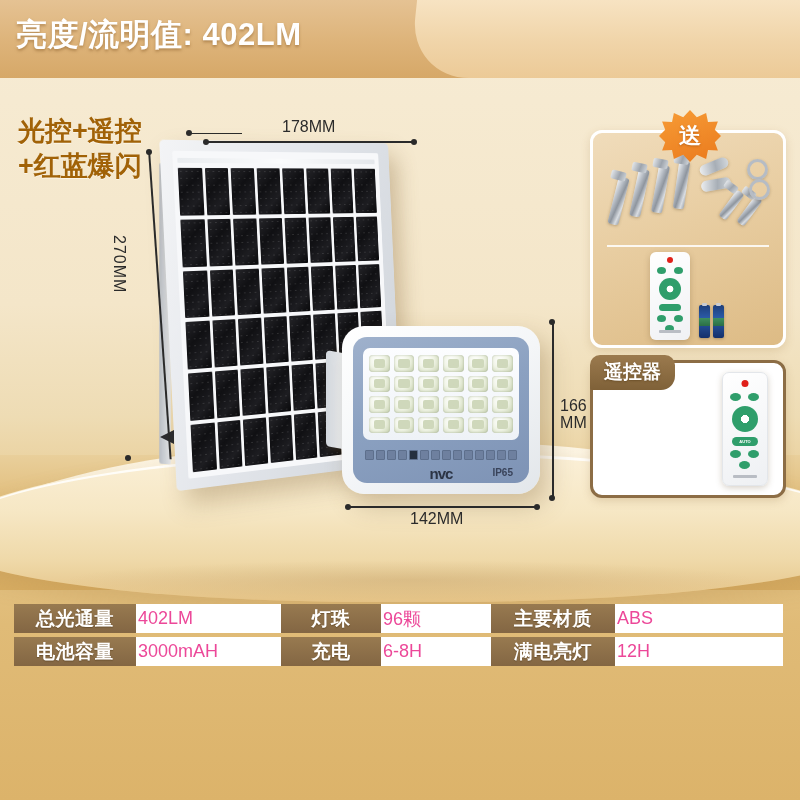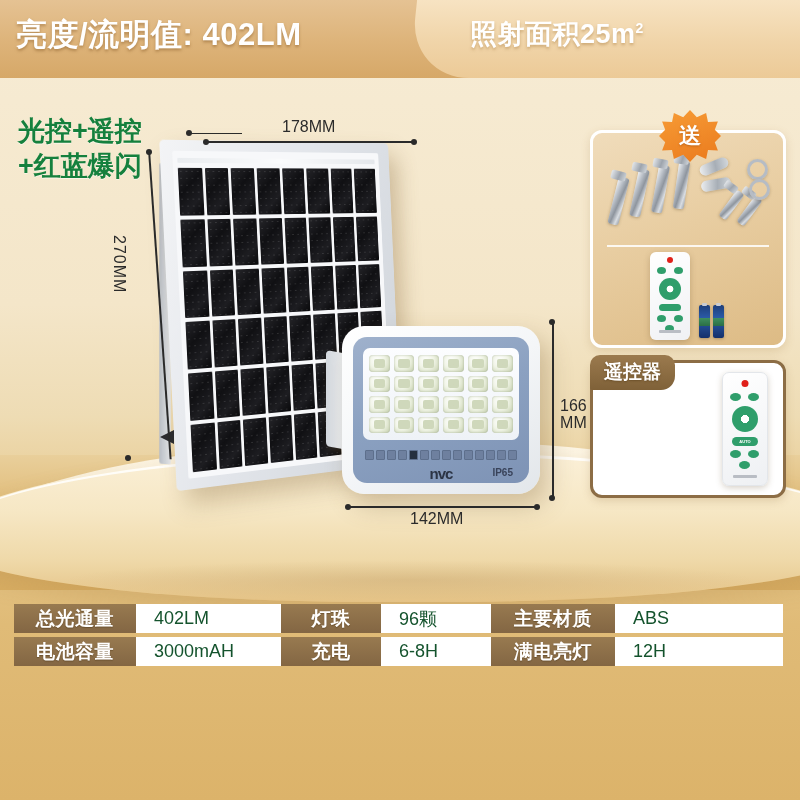--- a/index.html
+++ b/index.html
@@ -40,21 +40,21 @@
   .banner-title{position:absolute;left:16px;top:14px;
     font-size:31px;font-weight:bold;color:#ffffff;letter-spacing:.5px;
     text-shadow:0 2px 3px rgba(140,96,45,.55);white-space:nowrap;}
   .banner-sub{position:absolute;left:470px;top:16px;
     font-size:27px;font-weight:bold;color:#ffffff;letter-spacing:.5px;
     text-shadow:0 2px 3px rgba(170,125,65,.5);white-space:nowrap;}
   .banner-sup{font-size:14px;vertical-align:super;}
 
   
   .redtext{position:absolute;left:18px;top:114px;width:200px;
-    font-size:27px;font-weight:bold;color:#15803d;line-height:1.28;
+    font-size:27px;font-weight:bold;color:#a16207;line-height:1.28;
     text-shadow:0 1px 0 rgba(255,255,255,.5);}
 
   
   .panel-wrap{position:absolute;left:168px;top:140px;width:262px;height:352px;}
   .panel-frame{position:absolute;inset:0;
     background:linear-gradient(110deg,#f3f4f6 0%,#e2e5ea 45%,#cfd4da 100%);
     border-radius:5px;
     transform:perspective(760px) rotateY(17deg) rotateZ(-3deg);
     transform-origin:left center;
     box-shadow:10px 14px 26px rgba(120,90,45,.32);
@@ -194,22 +194,22 @@
     background:radial-gradient(circle at 50% 50%,#ffffff 0 22%,#2f9e6b 23% 100%);}
   .rbottom{position:absolute;left:22%;right:22%;bottom:7px;height:3px;
     background:#b9bdc4;border-radius:1px;}
 
   
   .spec{position:absolute;left:14px;top:604px;width:772px;}
   .spec-row{display:flex;margin-bottom:4px;height:29px;}
   .cell-lbl{background:linear-gradient(180deg,#987a50,#836643);color:#ffffff;
     font-size:19px;font-weight:bold;display:flex;align-items:center;justify-content:center;
     text-shadow:0 1px 1px rgba(70,48,18,.45);letter-spacing:.5px;}
-  .cell-val{background:#ffffff;color:#14532d;font-size:18px;
-    display:flex;align-items:center;padding-left:18px;box-sizing:border-box;}
+  .cell-val{background:#ffffff;color:#ec4899;font-size:18px;
+    display:flex;align-items:center;padding-left:2px;box-sizing:border-box;}
   .w-lbl{width:122px;}
   .w-val1{width:145px;}
   .w-lbl2{width:100px;}
   .w-val2{width:110px;}
   .w-lbl3{width:124px;}
   .w-val3{width:168px;}
   .fn-lbl{width:122px;}
   .fn-val{flex:1;font-size:18px;}
 </style>
 </head>
@@ -222,23 +222,20 @@
   <div class="podium-top"></div>
   <div class="podium"></div>
   <div class="podium-rim"></div>
   <div class="floor-shadow"></div>
 
   <div class="banner">
     <div class="banner-left"></div>
     <div class="banner-right"></div>
   </div>
   <div class="banner-title">亮度/流明值: 402LM</div>
-  <div class="banner-sub">
-    <span>照射面积25m</span><span class="banner-sup">2</span>
-  </div>
 
   <div class="redtext">
     <div>光控+遥控</div>
     <div>+红蓝爆闪</div>
   </div>
   <div class="leader" style="left:188px;top:133px;width:54px;"></div>
   <div class="dim-dot" style="left:186px;top:130px;"></div>
 
   <div class="panel-wrap">
     <div class="panel-edge"></div>

